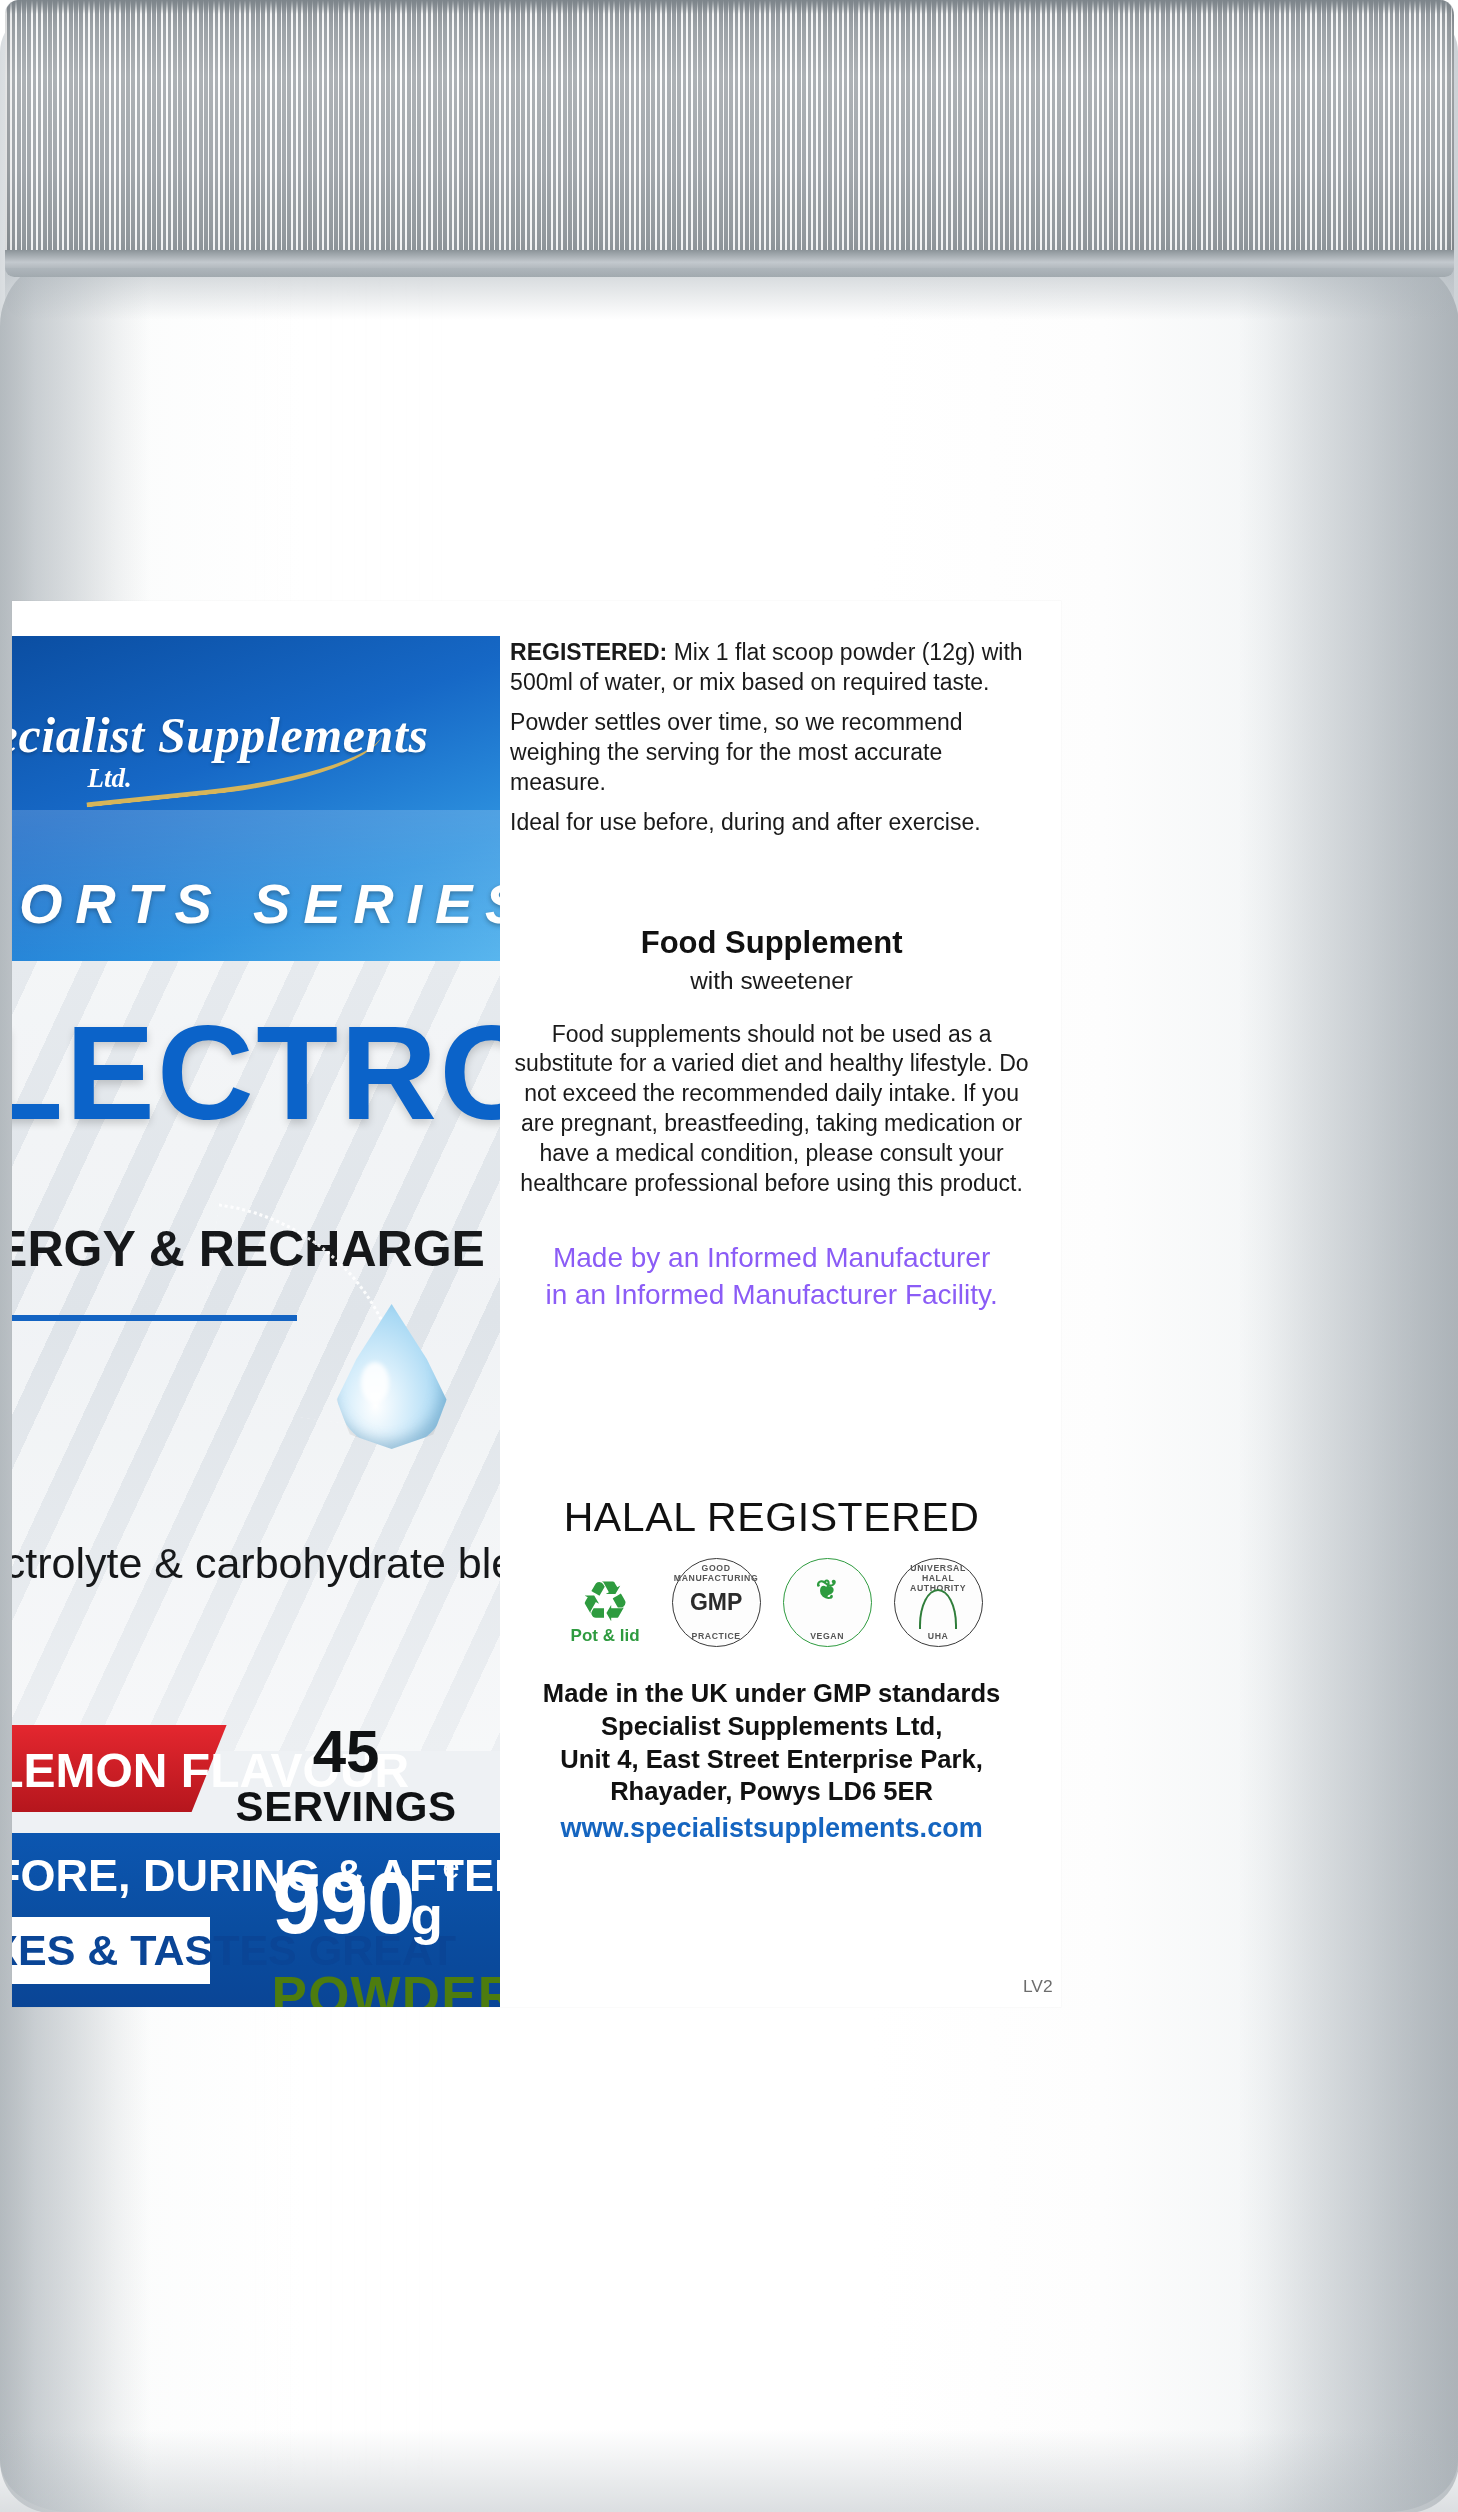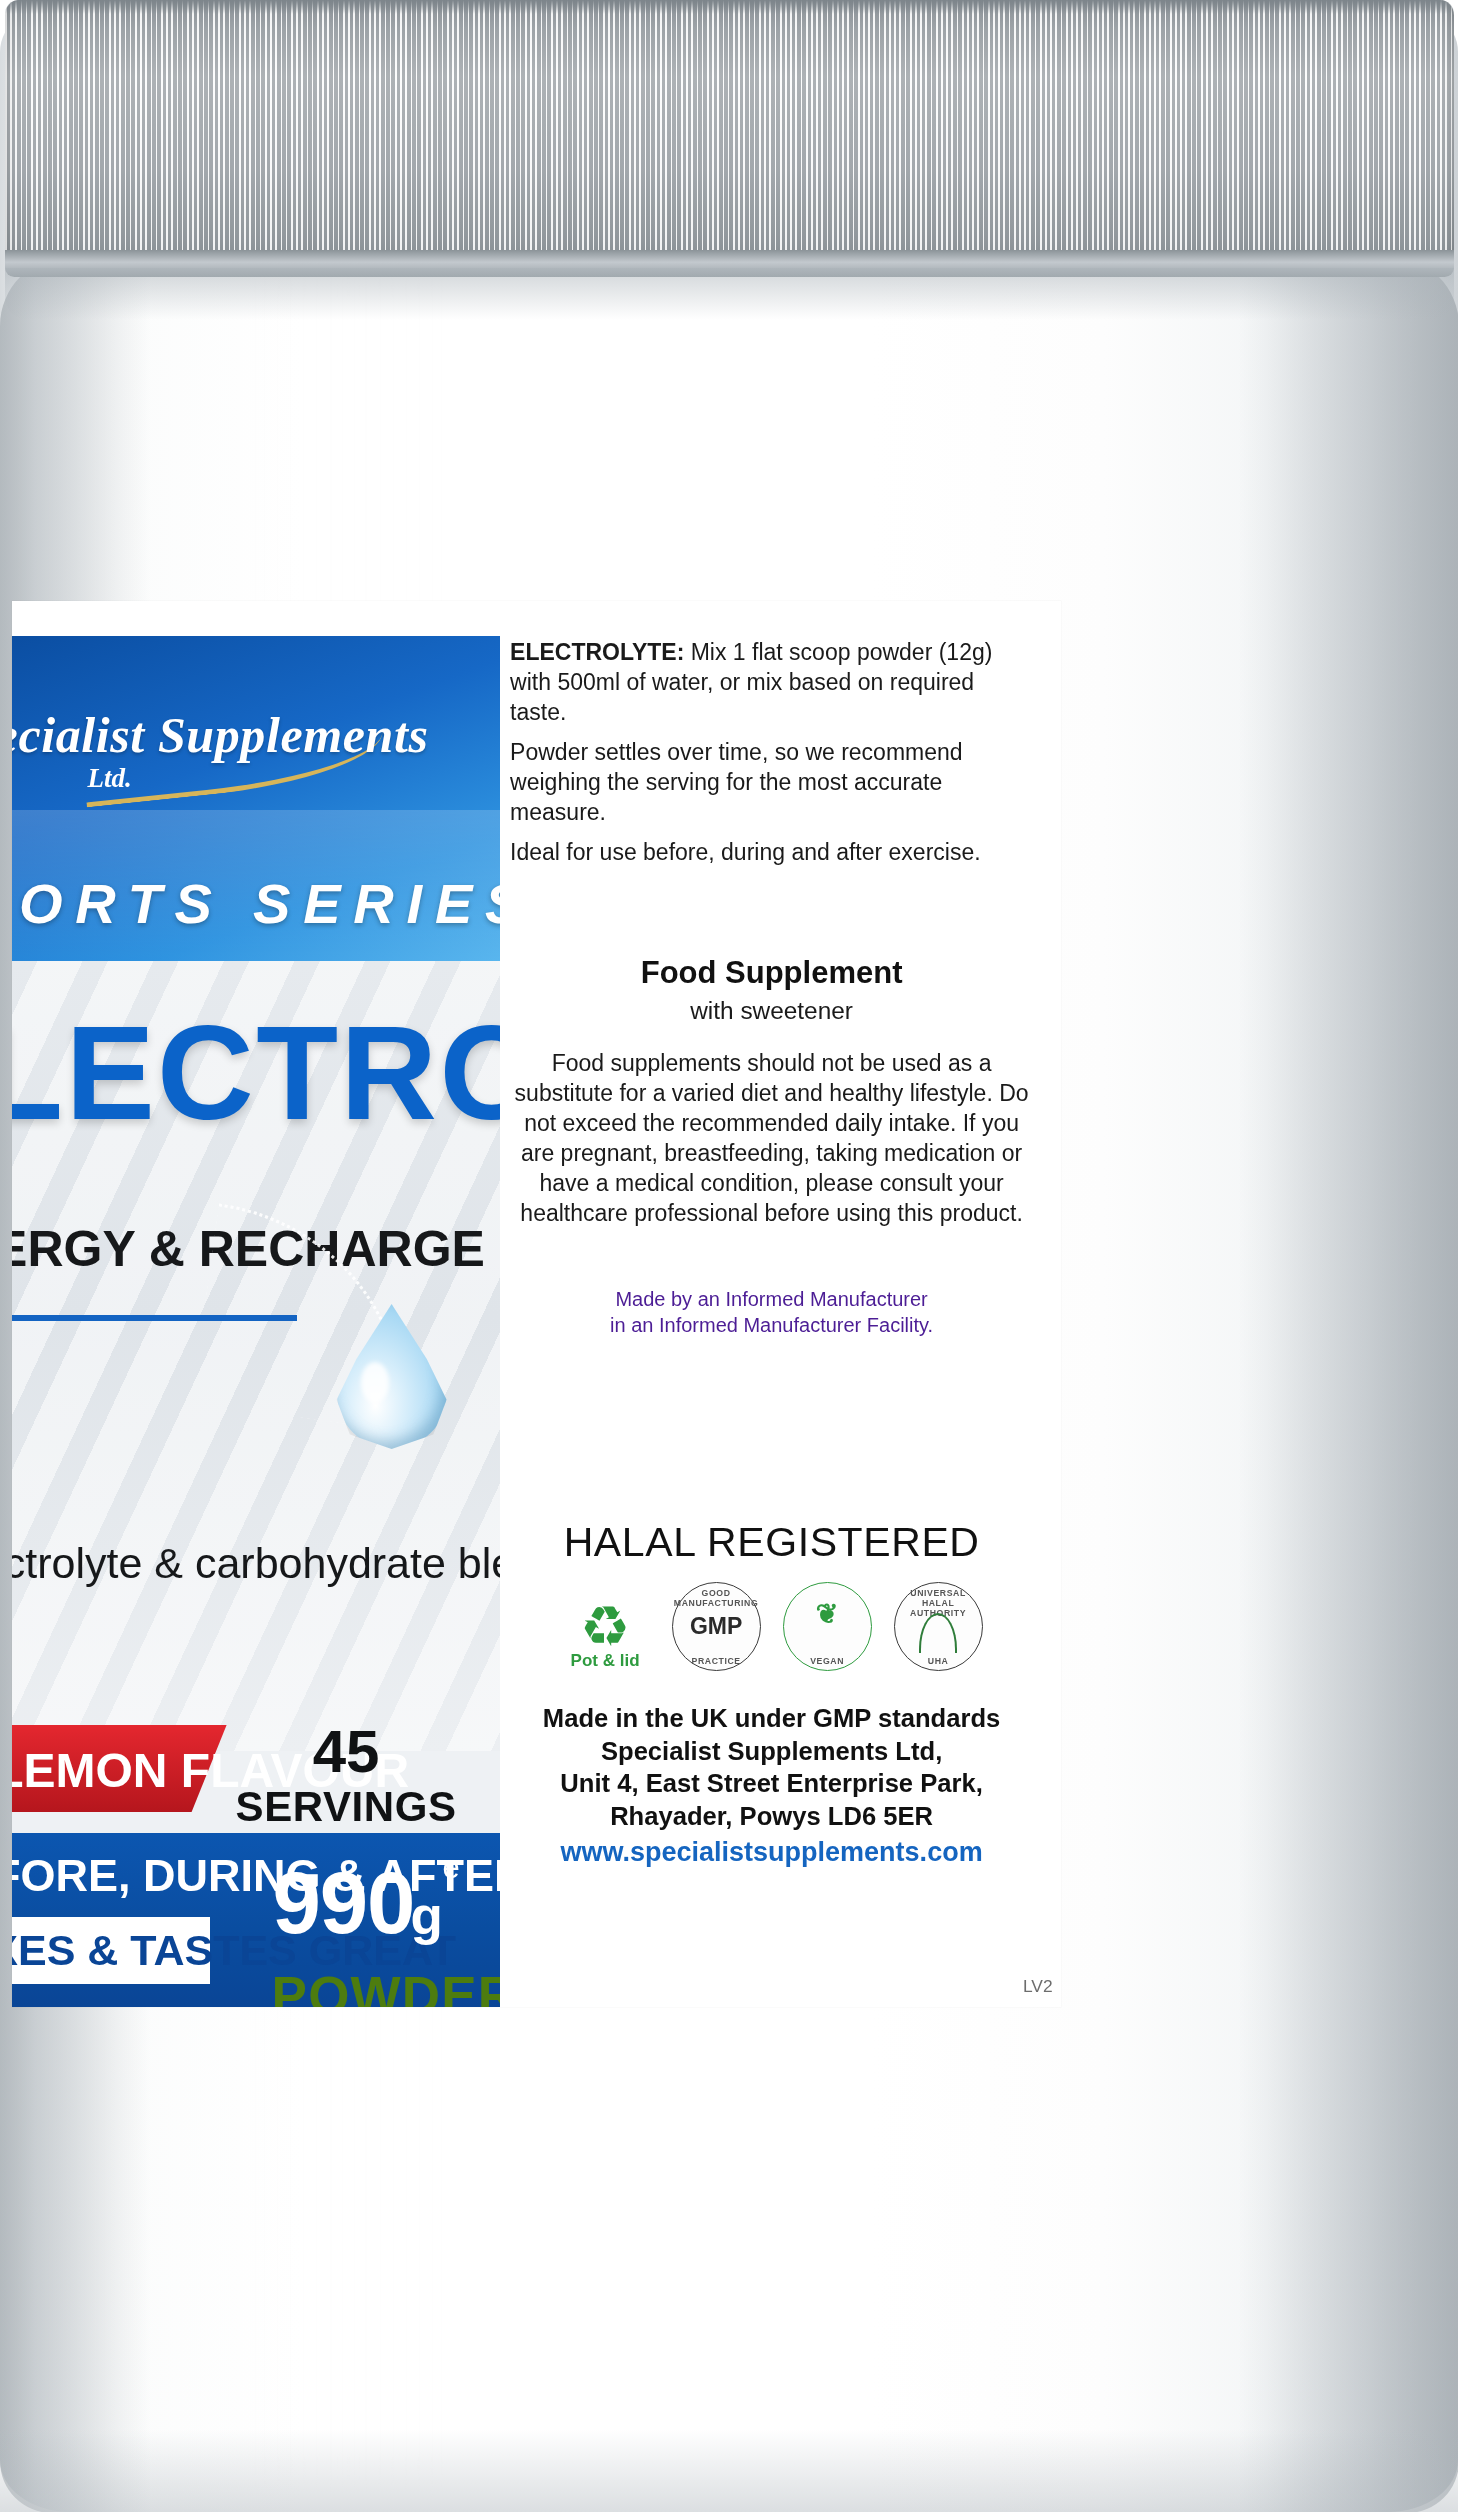--- a/index.html
+++ b/index.html
@@ -449,25 +449,25 @@
     margin-top: 5.8px;
   }
   .fs-warning {
     margin-top: 24.4px;
     text-align: center;
     font-size: 23px;
     line-height: 1.30;
     color: #1a1a1a;
   }
   .informed {
-    margin-top: 57px;
-    text-align: center;
-    font-size: 20px;
+    margin-top: 41px;
+    text-align: center;
+    font-size: 28px;
     line-height: 1.32;
-    color: #4c1d95;
+    color: #8b5cf6;
   }
 
   .halal-title {
     margin-top: 180px;
     text-align: center;
     font-size: 41px;
     color: #111111;
     letter-spacing: 0.6px;
   }
 
@@ -623,21 +623,21 @@
       <div class="weight-num">990</div>
       <div class="weight-unit">g</div>
       <div class="weight-e">e</div>
       <div class="weight-powder">POWDER</div>
     </div>
 
     <div class="panel">
       <div class="panel-inner">
 
         <p class="directions">
-          <b>ELECTROLYTE:</b>
+          <b>REGISTERED:</b>
           <span>Mix 1 flat scoop powder (12g) with 500ml of water, or mix based on required taste.</span>
         </p>
 
         <p class="para">Powder settles over time, so we recommend weighing the serving for the most accurate measure.</p>
         <p class="para">Ideal for use before, during and after exercise.</p>
 
         <div class="fs-title">Food Supplement</div>
         <div class="fs-sub">with sweetener</div>
 
         <div class="fs-warning">Food supplements should not be used as a substitute for a varied diet and healthy lifestyle. Do not exceed the recommended daily intake. If you are pregnant, breastfeeding, taking medication or have a medical condition, please consult your healthcare professional before using this product.</div>

